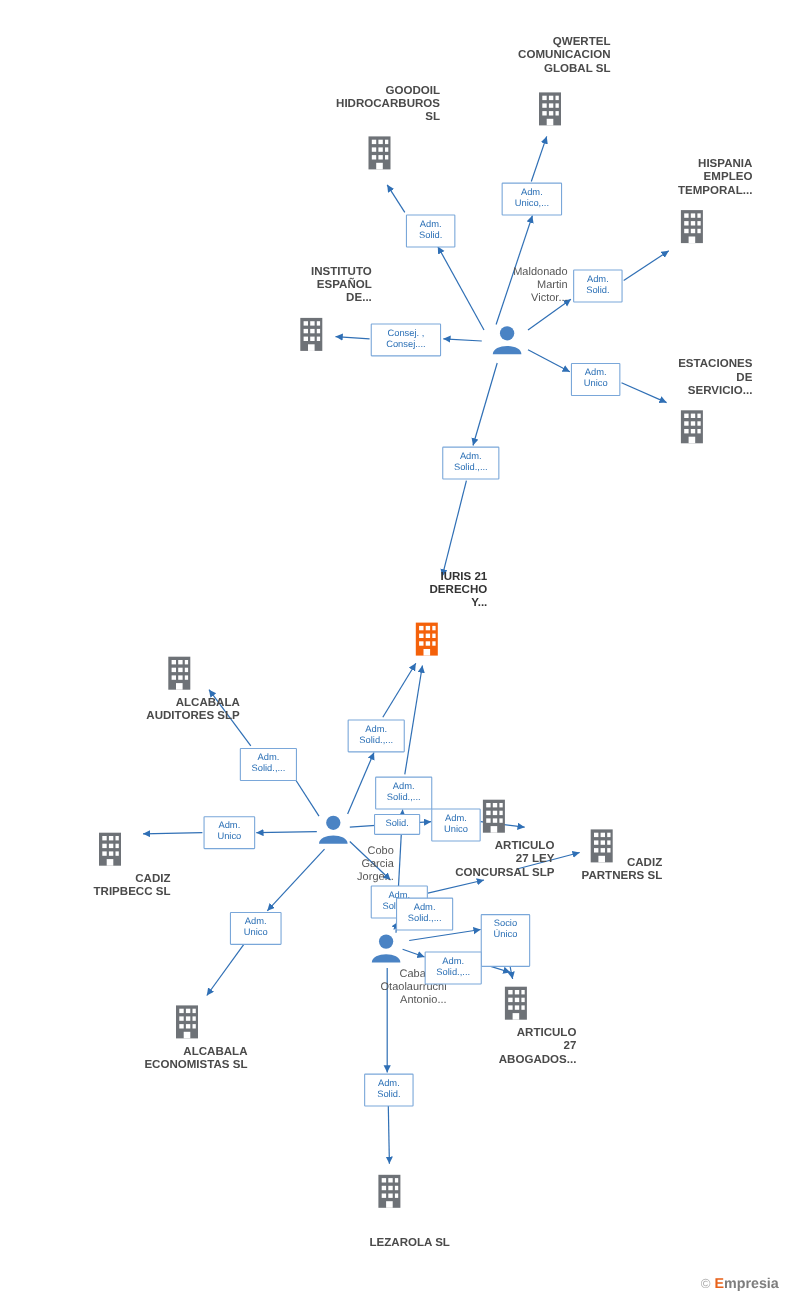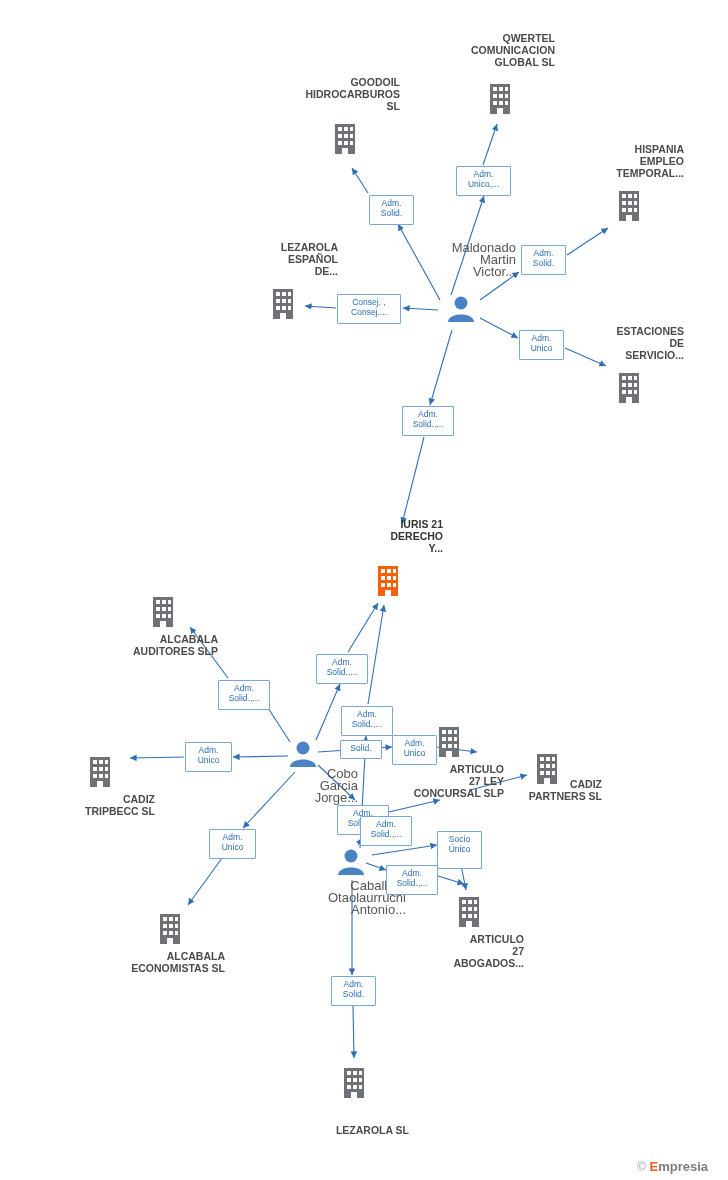--- a/index.html
+++ b/index.html
@@ -36,21 +36,21 @@
     font-weight: bold;
     text-align: right;
     width: 110px;
     margin-left: -55px;
     position: absolute;
     left: 50%;
   }
   .node-label.person {
     font-weight: normal;
     color: #555;
-    font-size: 13px;
+    font-size: 10px;
   }
   .node-label.focus {
     color: #333;
   }
   .icon-wrap {
     position: absolute;
     left: 50%;
     transform: translateX(-50%);
   }
   .edge-label {
@@ -216,21 +216,21 @@
             <rect x="7" y="19" width="4" height="4"></rect>
             <rect x="13" y="19" width="4" height="4"></rect>
             <rect x="19" y="19" width="3" height="4"></rect>
             <rect x="11" y="26" width="6" height="6"></rect>
           </g>
         </svg>
     </div>
   </div>
 
   <div class="node" style="left:283px; top:265px;">
-    <div class="node-label" style="top:-24px; white-space:pre-line;">LEZAROLA
+    <div class="node-label" style="top:-24px; white-space:pre-line;">INSTITUTO
 ESPAÑOL
 DE...</div>
     <div class="icon-wrap" style="top:22px;">
       <svg width="28" height="34" viewBox="0 0 28 34">
           <rect x="4" y="2" width="20" height="30" fill="#6e7277"></rect>
           <g fill="#ffffff">
             <rect x="7" y="5" width="4" height="4"></rect>
             <rect x="13" y="5" width="4" height="4"></rect>
             <rect x="19" y="5" width="3" height="4"></rect>
             <rect x="7" y="12" width="4" height="4"></rect>
@@ -504,21 +504,21 @@
 Unico</div>
   <div class="edge-label" style="left:340px; top:740px; width:42px; height:19px;">Solid.</div>
   <div class="edge-label" style="left:185px; top:742px; width:47px; height:30px;">Adm.
 Unico</div>
   <div class="edge-label" style="left:337px; top:805px; width:52px; height:30px;">Adm.
 Solid.,...</div>
   <div class="edge-label" style="left:360px; top:816px; width:52px; height:30px;">Adm.
 Solid.,...</div>
   <div class="edge-label" style="left:209px; top:829px; width:47px; height:30px;">Adm.
 Unico</div>
-  <div class="edge-label" style="left:437px; top:831px; width:45px; height:38px;">Socio
+  <div class="edge-label" style="left:437px; top:831px; width:45px; height:48px;">Socio
 Único</div>
   <div class="edge-label" style="left:386px; top:865px; width:52px; height:30px;">Adm.
 Solid.,...</div>
   <div class="edge-label" style="left:331px; top:976px; width:45px; height:30px;">Adm.
 Solid.</div>
 
   <div class="watermark">
     <span class="c">©</span>
     <span class="e">E</span><span class="rest">mpresia</span>
   </div>

